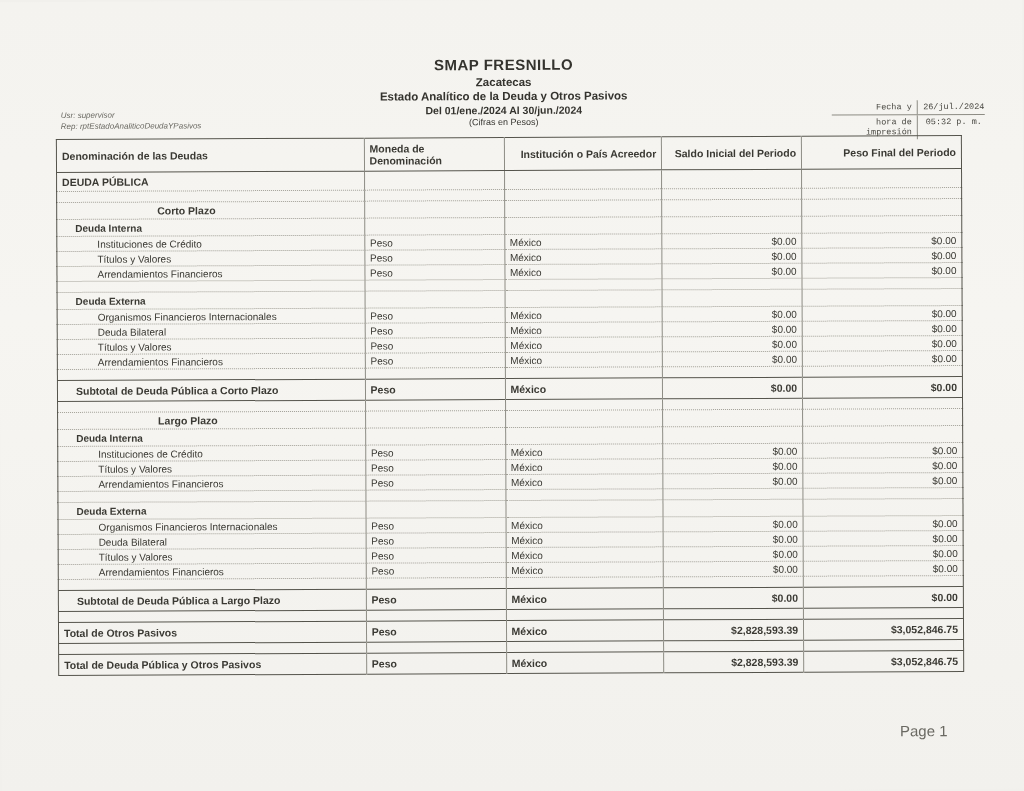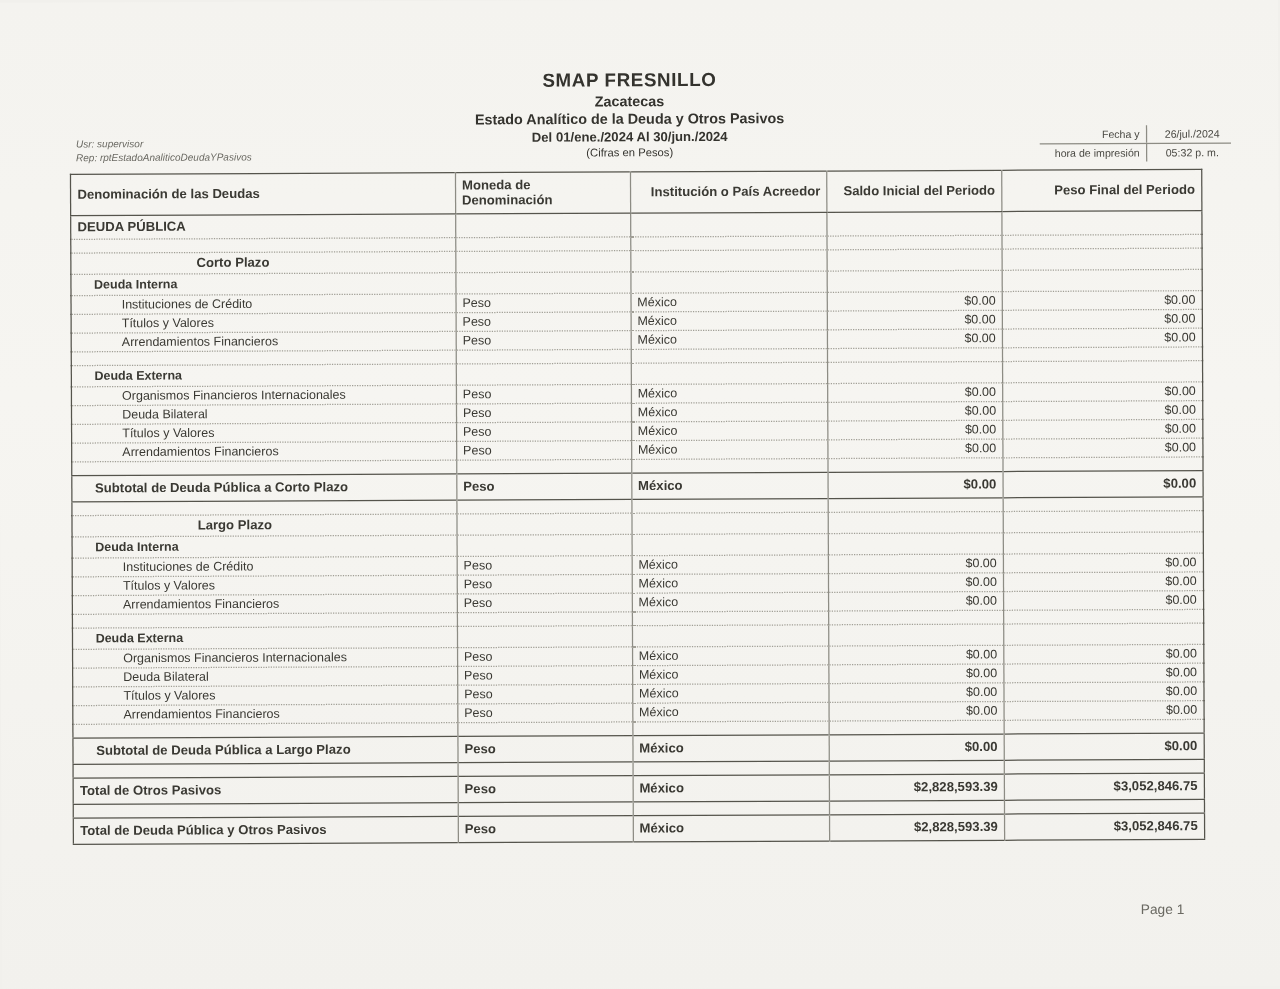--- a/index.html
+++ b/index.html
@@ -52,21 +52,21 @@
   .titles .t2 { font-size: 11.5px; font-weight: bold; }
   .titles .t3 { font-size: 11.5px; font-weight: bold; }
   .titles .t4 { font-size: 10.5px; font-weight: bold; }
   .titles .t5 { font-size: 9px; }
 
   .datetime {
     position: absolute; right: 38px; top: 102px;
     font-size: 8.5px; color: #4a4943;
     border-collapse: collapse;
   }
-  .datetime .dt-row { display: flex; }
+  .datetime .dt-row { display: flex; font-family: Liberation Mono, monospace; }
   .datetime .dt-row + .dt-row { border-top: 1px solid #8d8c84; }
   .datetime .dt-label {
     width: 80px; text-align: right; padding: 2px 5px 2px 0;
     border-right: 1px solid #8d8c84;
   }
   .datetime .dt-value { width: 62px; text-align: center; padding: 2px 0 2px 5px; }
 
   
   table.report {
     position: absolute; left: 57px; top: 137px;
@@ -107,21 +107,21 @@
     font-weight: bold; height: 21px;
     border-top: 1px solid #55544c;
     border-bottom: 1px solid #55544c;
   }
   tr.row-subtotal td:first-child { padding-left: 18px; font-size: 10.5px; }
   tr.row-total td:first-child { font-size: 10.5px; }
   tr.row-subtotal td, tr.row-total td { font-size: 10.5px; }
 
   .page-footer {
     position: absolute; right: 78px; top: 724px;
-    font-size: 11px; color: #6a6962;
+    font-size: 15px; color: #6a6962;
   }
 </style>
 </head>
 <body>
 
 <div class="sheet">
 
   <div class="header">
 
 

